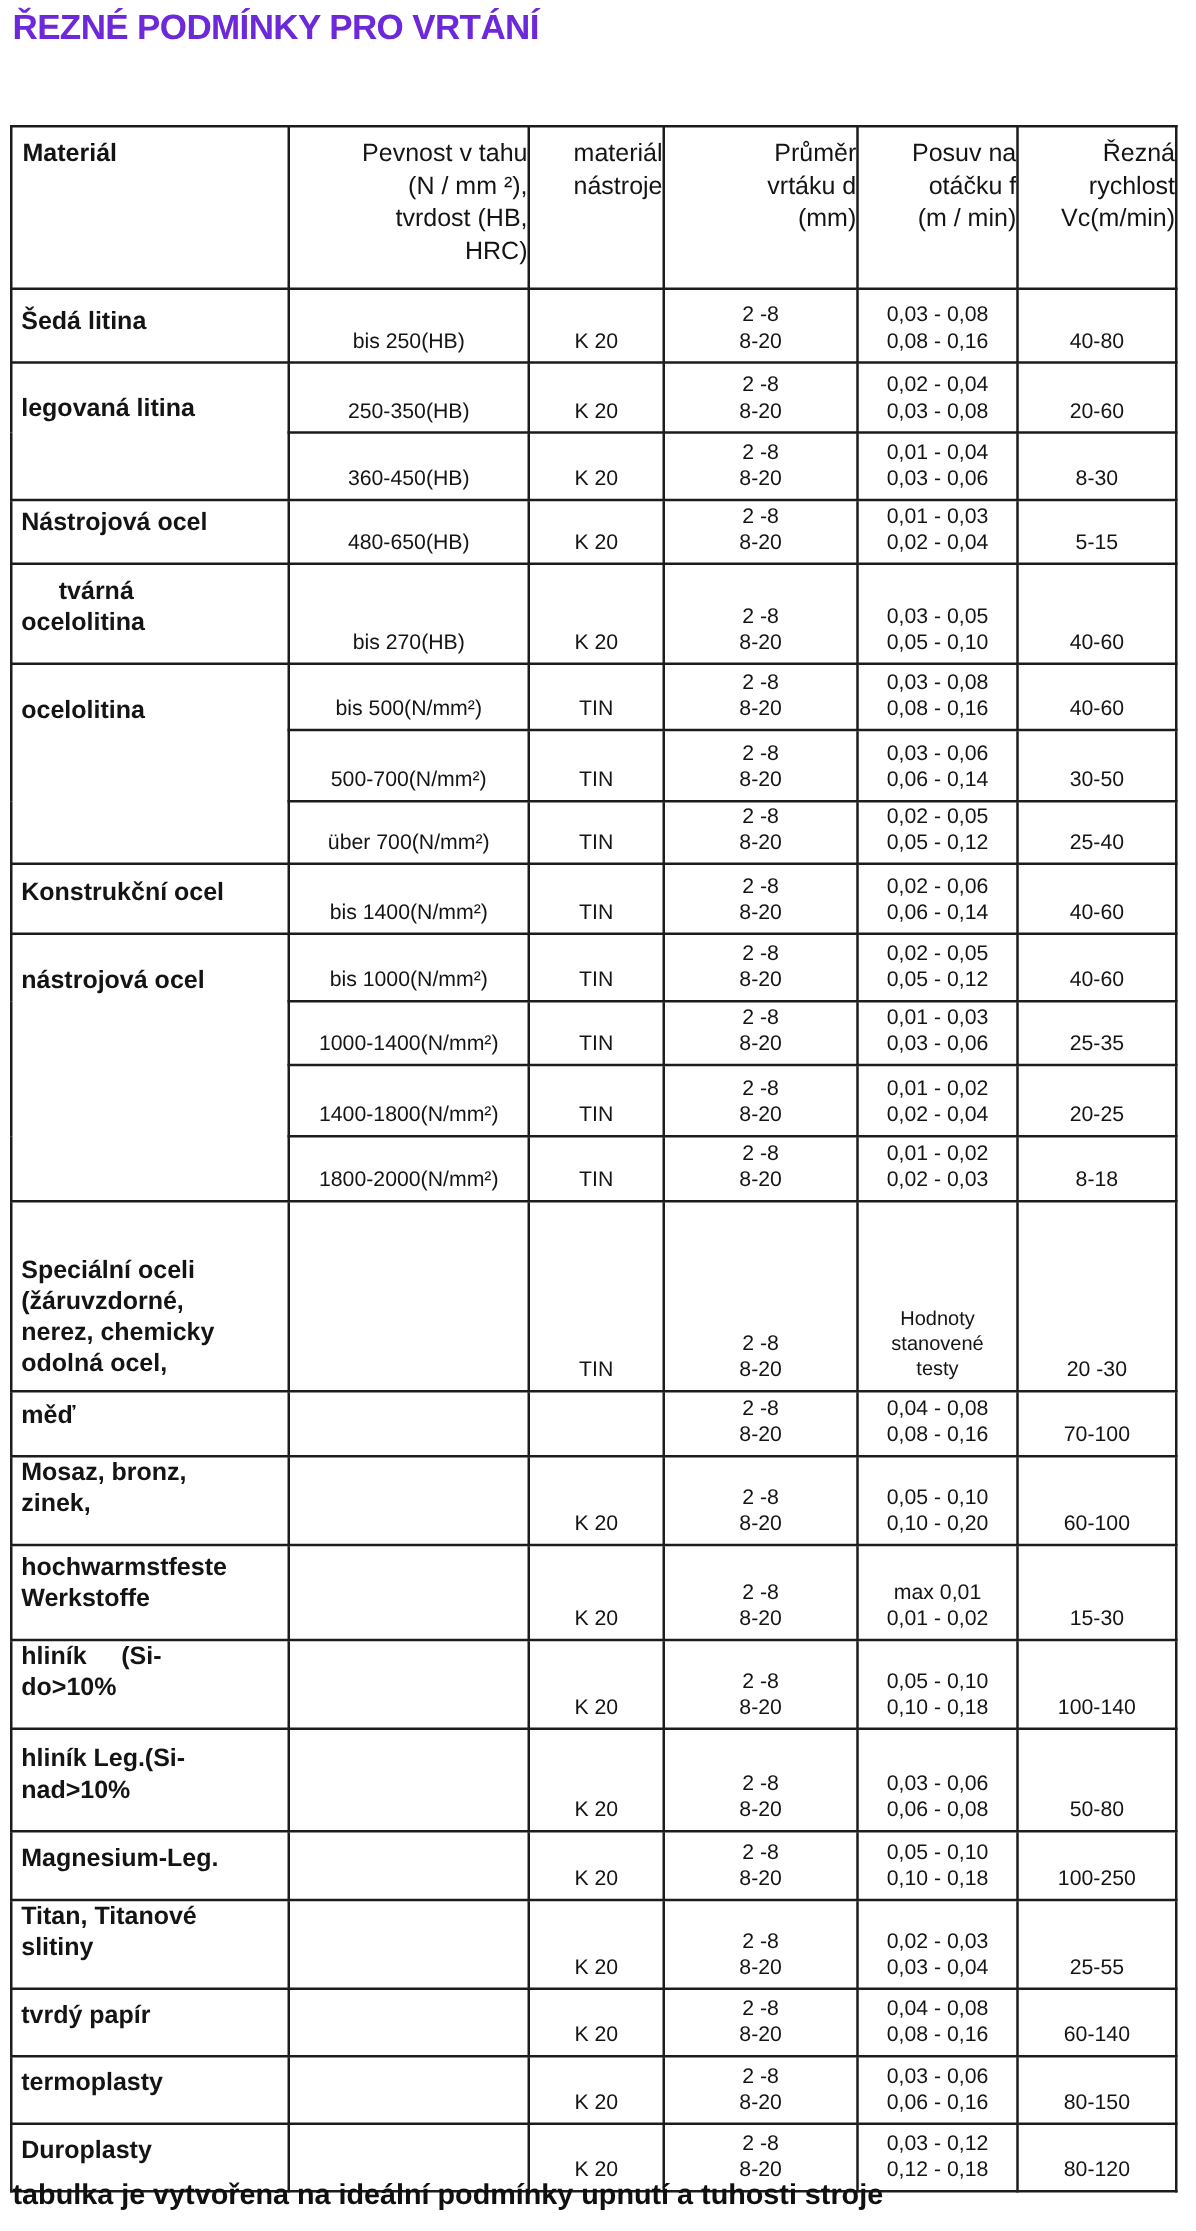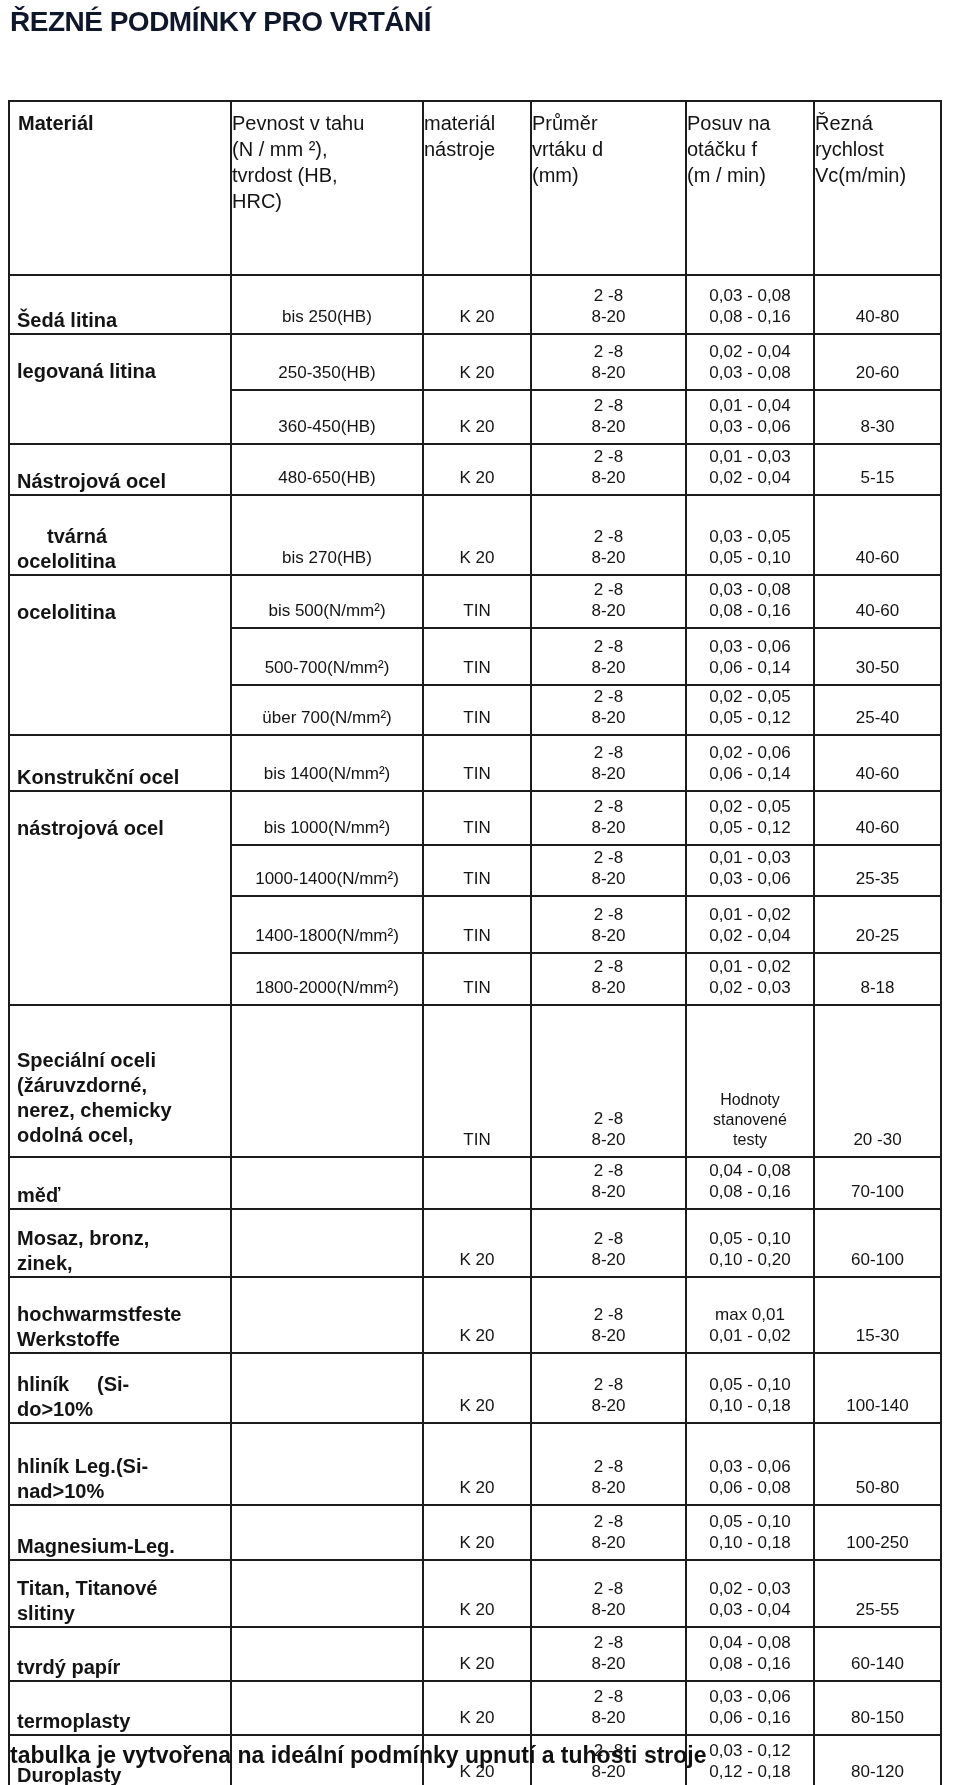--- a/index.html
+++ b/index.html
@@ -3,50 +3,50 @@
 <meta charset="utf-8">
 <style>
   html,body{margin:0;padding:0;background:#ffffff;}
   body{
     width:957px;height:1785px;position:relative;overflow:hidden;
     font-family:"Liberation Sans",sans-serif;color:#141414;
     -webkit-font-smoothing:antialiased;
   }
   .title{
     position:absolute;left:10px;top:6px;
-    font-size:28px;font-weight:bold;letter-spacing:-0.5px;color:#0f172a;
+    font-size:28px;font-weight:bold;letter-spacing:-0.5px;color:#6d28d9;
     white-space:nowrap;
   }
   table.main{
     position:absolute;left:8px;top:100px;
     border-collapse:collapse;table-layout:fixed;width:932px;
   }
   col.c1{width:222px}col.c2{width:192px}col.c3{width:108px}
   col.c4{width:155px}col.c5{width:128px}col.c6{width:127px}
   th,td{
     border:2px solid #1c1c1c;
     padding:0;overflow:hidden;
     white-space:pre-line;
     vertical-align:bottom;text-align:center;
   }
   thead th{
-    vertical-align:top;text-align:left;
+    vertical-align:top;text-align:right;
     font-weight:normal;font-size:20px;line-height:26px;
     padding-top:8px;
   }
   thead th.mat{
     text-align:left;font-weight:bold;padding-left:8px;
   }
   tbody td{
     font-size:17px;line-height:21px;padding-bottom:6px;
   }
   td.mat{
     text-align:left;font-weight:bold;
     font-size:20px;line-height:25px;
-    padding-left:7px;padding-bottom:0;
+    padding-left:7px;padding-bottom:19px;
   }
   td.span-top{
     vertical-align:top;padding-top:24px;margin-top:24px;
   }
   td.indent-first{text-indent:30px;}
   td.small{font-size:16px;line-height:20px;}
   .footer-note{
     position:absolute;left:10px;top:1742px;
     font-size:23px;font-weight:bold;color:#101010;white-space:nowrap;
   }
@@ -59,21 +59,21 @@
 <table class="main">
   <colgroup>
     <col class="c1">
       <col class="c2">
       <col class="c3">
       <col class="c4">
       <col class="c5">
       <col class="c6">
   </colgroup>
   <thead>
-    <tr style="height:174px">
+    <tr style="height:130px">
       <th class="mat">Materiál</th>
       <th>Pevnost v tahu
 (N / mm ²),
 tvrdost (HB,
 HRC)</th>
       <th>materiál
 nástroje</th>
       <th>Průměr
 vrtáku d
 (mm)</th>

